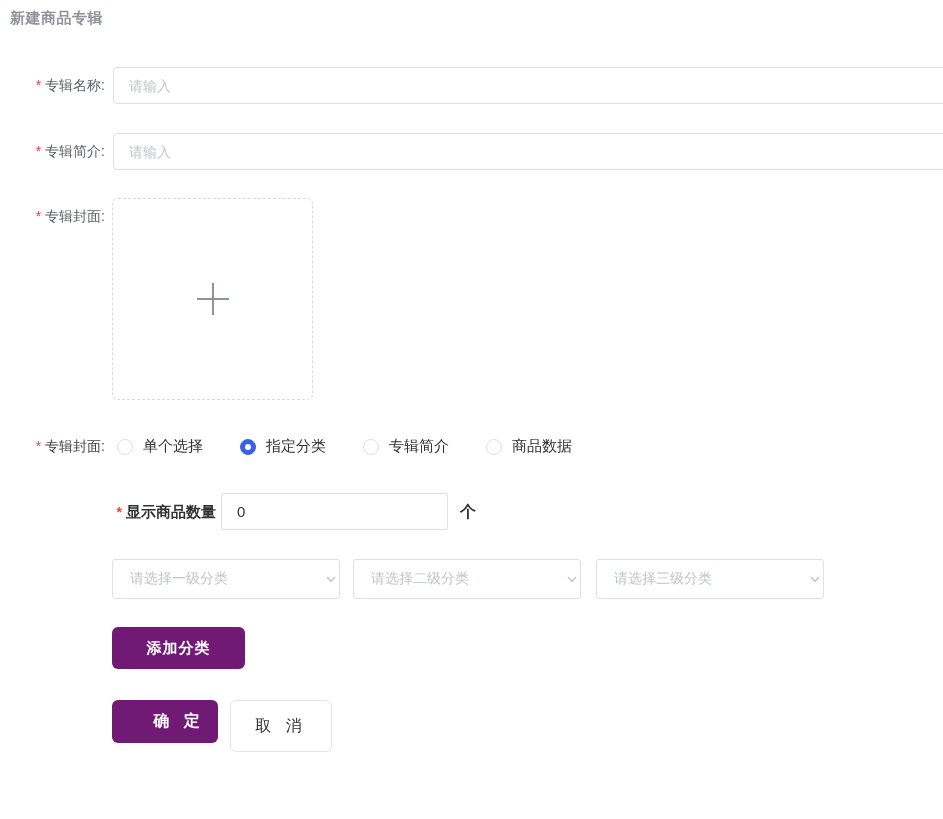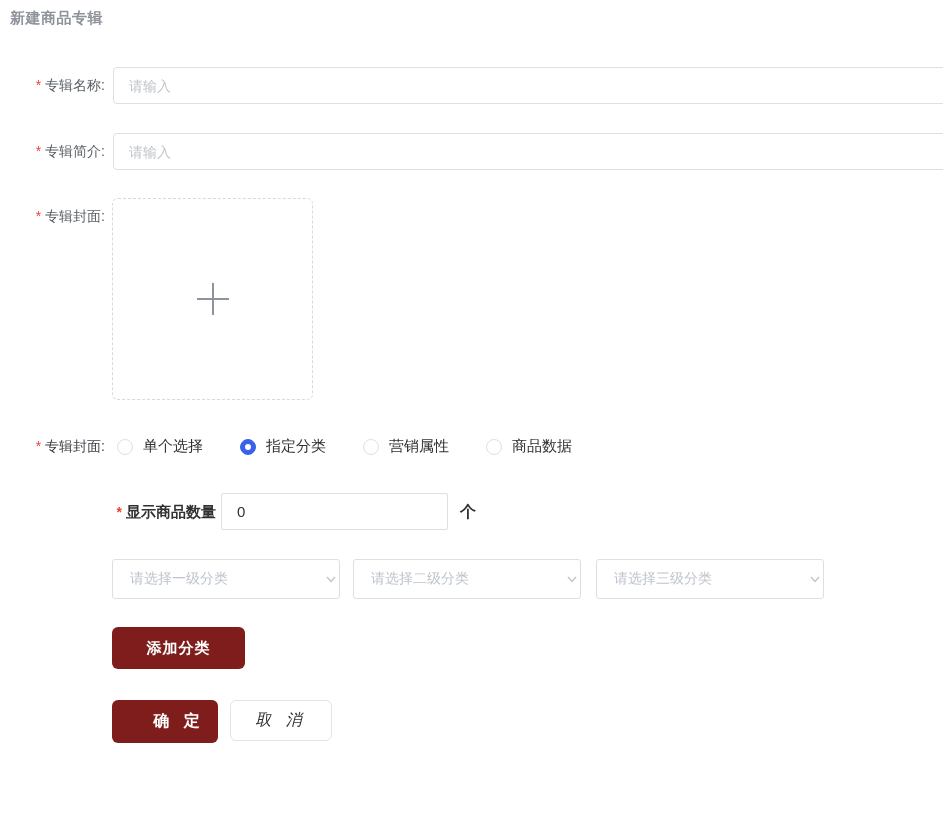--- a/index.html
+++ b/index.html
@@ -77,26 +77,26 @@
     padding: 0 2px 0 17px; cursor: pointer;
   }
   .select-placeholder { font-size: 14px; color: #bfc4cc; }
   .chevron { width: 12px; height: 12px; flex: 0 0 auto; }
 
   .btn {
     position: absolute; border: none; border-radius: 6px; cursor: pointer;
     font-family: inherit; font-size: 15px; display: flex;
     align-items: center; justify-content: center;
   }
-  .btn-primary { background: #7f1d1d; color: #fff; font-weight: 700; }
+  .btn-primary { background: #701a75; color: #fff; font-weight: 700; }
   .btn-plain { background: #fff; color: #303133; border: 1px solid #e1e4e8; }
 
   .btn-add   { left: 112px; top: 627px; width: 133px; height: 42px; letter-spacing: 1px; }
   .btn-ok    { left: 112px; top: 700px; width: 106px; height: 43px; letter-spacing: 5px; font-size: 16px; padding-left: 28px; }
-  .btn-cancel{ left: 230px; top: 700px; width: 102px; height: 41px; letter-spacing: 5px; font-size: 16px; font-style: italic; }
+  .btn-cancel{ left: 230px; top: 700px; width: 102px; height: 52px; letter-spacing: 5px; font-size: 16px; }
 </style>
 </head>
 <body>
 
 <div class="stage">
 
   <div class="page-title">新建商品专辑</div>
 
   <div class="form-label" style="top:67px;"><span class="req">*</span><span>专辑名称:</span></div>
   <input class="text-input" style="top: 67px;" type="text" placeholder="请输入">
@@ -119,21 +119,21 @@
       <span class="radio-label">单个选择</span>
     </div>
     <div class="radio-item checked">
       <span class="radio-circle">
           <span class="radio-dot"></span>
         </span>
       <span class="radio-label">指定分类</span>
     </div>
     <div class="radio-item">
       <span class="radio-circle"></span>
-      <span class="radio-label">营销属性</span>
+      <span class="radio-label">专辑简介</span>
     </div>
     <div class="radio-item">
       <span class="radio-circle"></span>
       <span class="radio-label">商品数据</span>
     </div>
   </div>
 
   <div class="count-label"><span class="req">*</span><span>显示商品数量</span></div>
   <input class="count-input" type="text" value="0" style="">
   <div class="count-unit">个</div>

